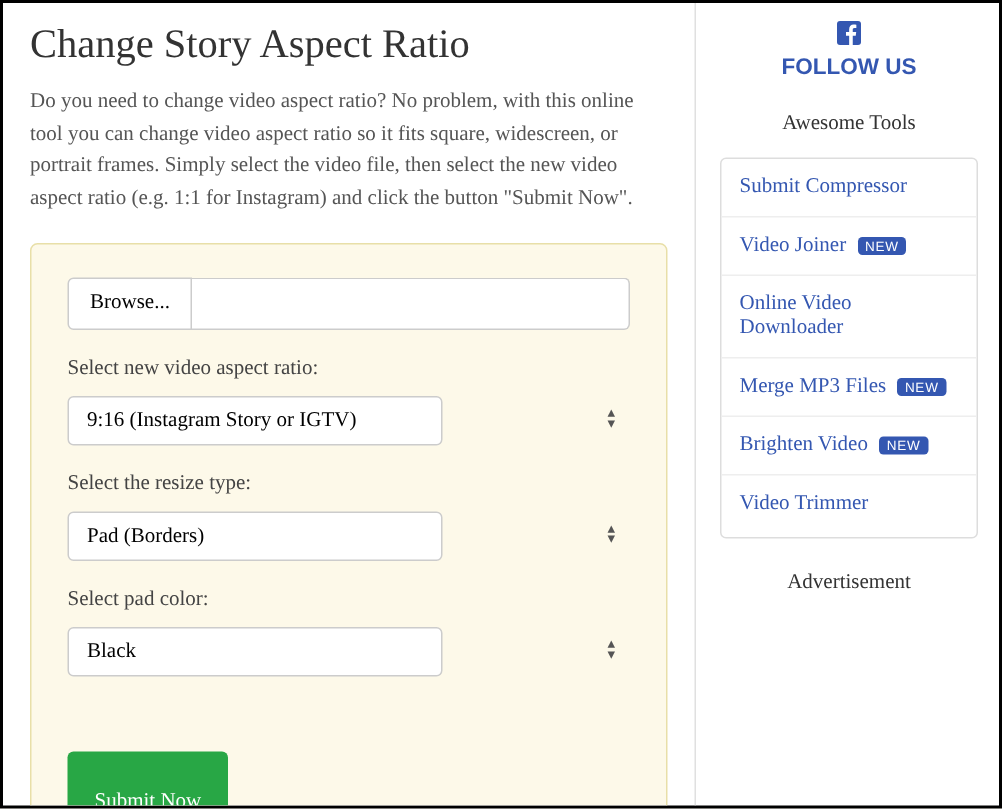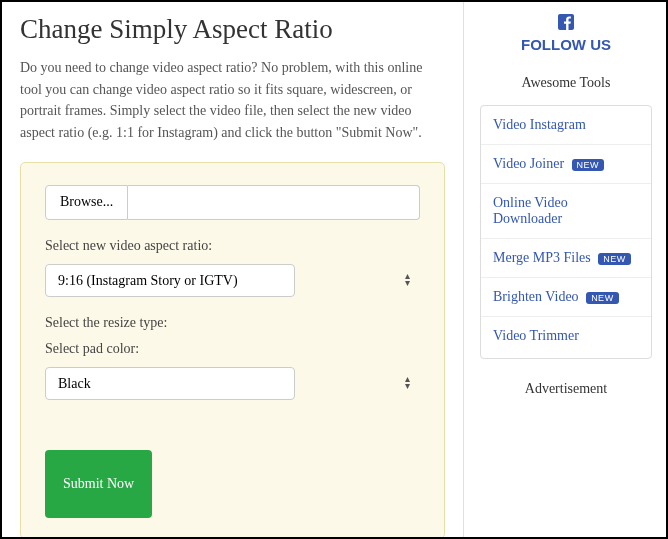--- a/index.html
+++ b/index.html
@@ -30,53 +30,57 @@
 .badge { background: #3457b1; color: #fff; font-size: 9px; padding: 1px 5px; border-radius: 3px; margin-left: 4px; font-family: Arial, sans-serif; vertical-align: middle; letter-spacing: 0.5px; }
 .tools-scroll::-webkit-scrollbar { width: 12px; }
 .tools-scroll::-webkit-scrollbar-track { background: #f1f1f1; }
 .tools-scroll::-webkit-scrollbar-thumb { background: #c1c1c1; border-radius: 2px; }
 </style>
 </head>
 <body>
 
 <div class="container">
   <div class="main">
-    <h1>Change Simply Aspect Ratio</h1>
+    <h1>Change Story Aspect Ratio</h1>
     <p class="intro">Do you need to change video aspect ratio? No problem, with this online tool you can change video aspect ratio so it fits square, widescreen, or portrait frames. Simply select the video file, then select the new video aspect ratio (e.g. 1:1 for Instagram) and click the button "Submit Now".</p>
     <div class="form-box">
       <div class="file-row">
         <button class="browse-btn">Browse...</button>
         <div class="file-name"></div>
       </div>
       <label class="form-label">Select new video aspect ratio:</label>
       <div class="select-wrap">
         <select class="select"><option>9:16 (Instagram Story or IGTV)</option></select>
         <span class="select-chev"></span>
       </div>
       <label class="form-label">Select the resize type:</label>
+      <div class="select-wrap">
+        <select class="select"><option>Pad (Borders)</option></select>
+        <span class="select-chev"></span>
+      </div>
       <label class="form-label">Select pad color:</label>
       <div class="select-wrap">
         <select class="select"><option>Black</option></select>
         <span class="select-chev"></span>
       </div>
       <button class="submit-btn">Submit Now</button>
     </div>
   </div>
   <div class="sidebar">
     <div class="follow">
       <svg class="fb-icon" viewBox="0 0 16 16" fill="#3457b1">
           <rect width="16" height="16" rx="2"></rect>
           <path fill="#fff" d="M10.5 16V9.8h2l.3-2.4h-2.3V5.8c0-.7.2-1.2 1.2-1.2h1.2V2.5c-.2 0-1-.1-1.8-.1-1.8 0-3 1.1-3 3.1v1.9H6v2.4h2.1V16h2.4z"></path>
         </svg>
       <span>FOLLOW US</span>
     </div>
     <div class="section-title">Awesome Tools</div>
     <div class="tools-box">
       <div class="tools-scroll" id="tools-scroll">
-          <a class="tool-item" href="#">Video Instagram</a>
+          <a class="tool-item" href="#">Submit Compressor</a>
           <a class="tool-item" href="#">Video Joiner <span class="badge">NEW</span></a>
           <a class="tool-item" href="#">Online Video Downloader</a>
           <a class="tool-item" href="#">Merge MP3 Files <span class="badge">NEW</span></a>
           <a class="tool-item" href="#">Brighten Video <span class="badge">NEW</span></a>
           <a class="tool-item" href="#">Video Trimmer</a>
         </div>
     </div>
     <div class="section-title">Advertisement</div>
   </div>
 </div>

